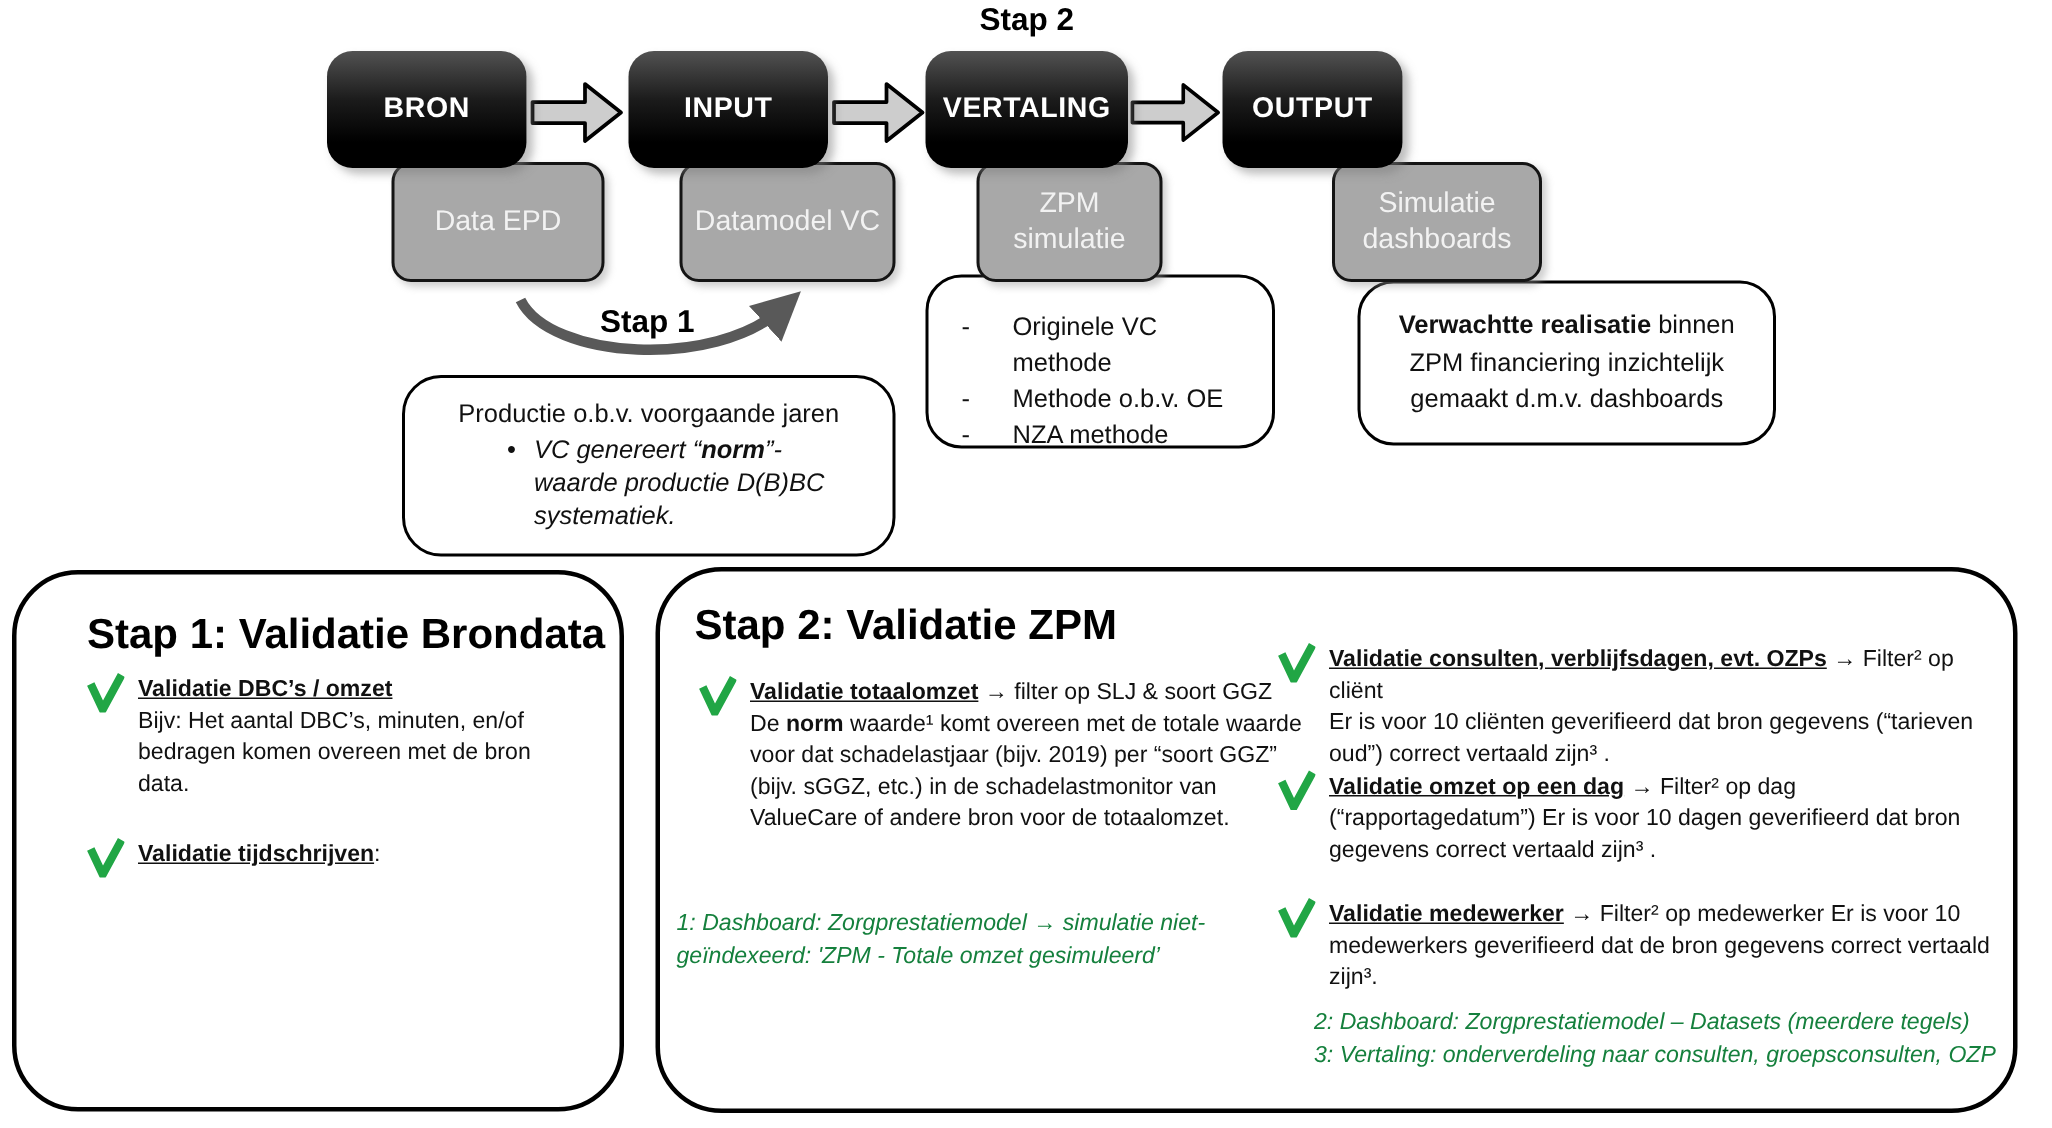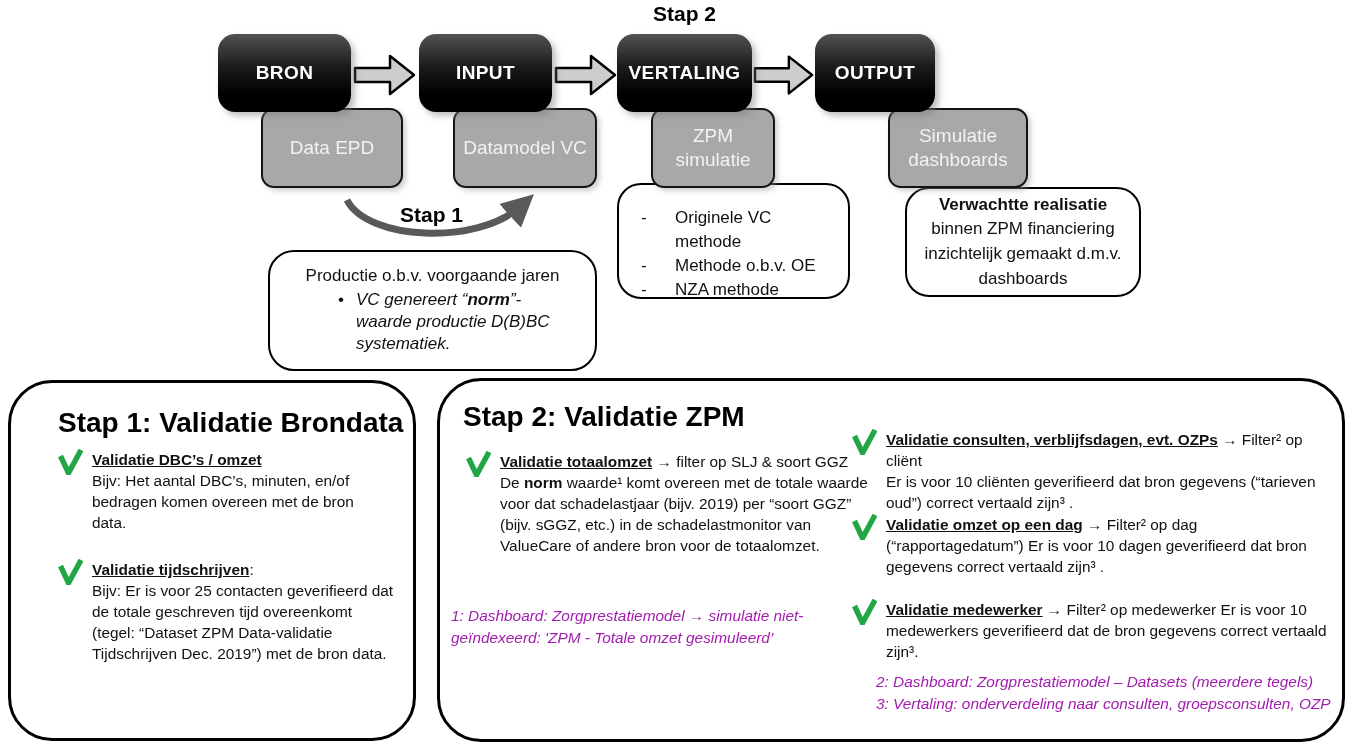--- a/index.html
+++ b/index.html
@@ -22,33 +22,33 @@
   
   .callout{position:absolute;background:#fff;border:2px solid #000;box-sizing:border-box;}
   .co-prod{left:268px;top:250px;width:329px;height:121px;border-radius:26px;padding:13px 30px 8px;font-size:17px;line-height:1.3;}
   .co-prod-line1{text-align:center;}
   .co-prod-bullet{display:flex;margin-top:2px;margin-left:38px;}
   .co-prod-bullet .bullet{margin-right:12px;}
   .co-prod-bullet .btxt{width:196px;font-style:italic;}
   .co-methods{left:617px;top:183px;width:233px;height:116px;border-radius:24px;padding:21px 10px 10px 22px;font-size:17px;}
   .method-row{display:flex;line-height:1.42;}
   .method-row .dash{width:34px;flex:0 0 auto;}
-  .co-output{left:905px;top:187px;width:236px;height:110px;border-radius:24px;padding:16px 14px;
+  .co-output{left:905px;top:187px;width:279px;height:110px;border-radius:24px;padding:16px 14px;
              font-size:17px;line-height:1.45;text-align:center;display:flex;align-items:center;}
 
   
   .panel{position:absolute;background:#fff;border:3px solid #000;border-radius:44px;box-sizing:border-box;}
   .panel-step1{left:8px;top:380px;width:408px;height:361px;}
   .panel-step2{left:437px;top:378px;width:908px;height:364px;}
   .panel-title{position:absolute;font-size:28px;font-weight:700;color:#000;}
   .check-row{position:absolute;display:flex;align-items:flex-start;}
   .check-icon{flex:0 0 auto;margin-right:9px;margin-top:-2px;}
   .item-text{font-size:15.4px;line-height:1.37;color:#111;}
   .h{font-weight:700;text-decoration:underline;}
-  .fnote{position:absolute;font-style:italic;font-size:15.4px;line-height:1.45;color:#a21caf;}
+  .fnote{position:absolute;font-style:italic;font-size:15.4px;line-height:1.45;color:#15803d;}
 </style>
 </head>
 <body>
 
 <div class="canvas">
 
   <div class="stap-label" style="left:617px;top:2px;width:135px;text-align:center">Stap 2</div>
 
   <div class="stage" style="left:218px;width:133px">
     <span>BRON</span>
@@ -135,21 +135,20 @@
         <div>Bijv: Het aantal DBC’s, minuten, en/of bedragen komen overeen met de bron data.</div>
       </div>
     </div>
 
     <div class="check-row" style="left:46px;top:176px;width:340px">
       <svg class="check-icon" width="26" height="28" viewBox="0 0 26 28">
         <path d="M3.5,9 L11.5,26 L24,3" fill="none" stroke="#21A645" stroke-width="5.4"></path>
       </svg>
       <div class="item-text" style="width:305px">
         <div><span class="h">Validatie tijdschrijven</span><span>:</span></div>
-        <div>Bijv: Er is voor 25 contacten geverifieerd dat de totale geschreven tijd overeenkomt (tegel: “Dataset ZPM Data-validatie Tijdschrijven Dec. 2019”) met de bron data.</div>
       </div>
     </div>
   </div>
 
   <div class="panel panel-step2">
     <div class="panel-title" style="left:23px;top:20px">Stap 2: Validatie ZPM</div>
 
     <div class="check-row" style="left:25px;top:70px;width:410px">
       <svg class="check-icon" width="26" height="28" viewBox="0 0 26 28">
         <path d="M3.5,9 L11.5,26 L24,3" fill="none" stroke="#21A645" stroke-width="5.4"></path>

